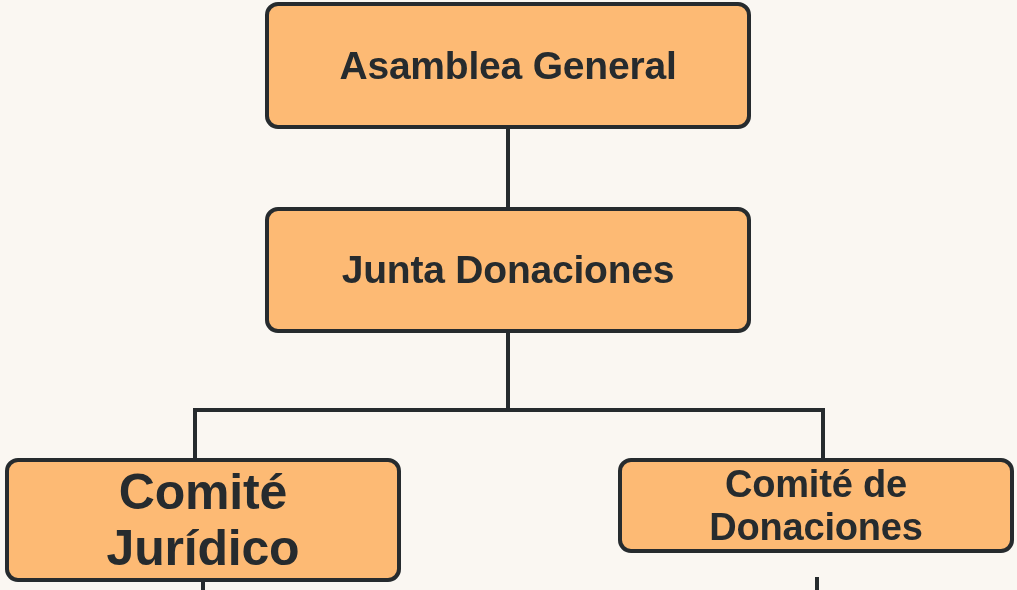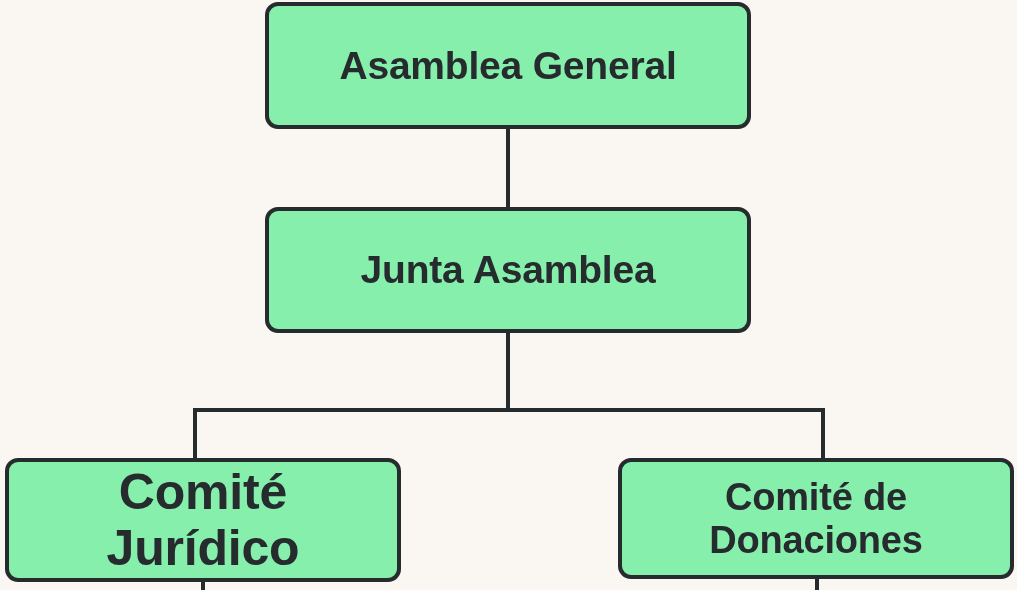--- a/index.html
+++ b/index.html
@@ -26,21 +26,21 @@
     left: 0;
     top: 0;
     width: 1017px;
     height: 590px;
     pointer-events: none;
   }
   
   .node {
     position: absolute;
     box-sizing: border-box;
-    background: #86efac;
+    background: #fdba74;
     border: 4px solid #262b2e;
     border-radius: 13px;
     display: flex;
     align-items: center;
     justify-content: center;
     text-align: center;
   }
   .node-label {
     color: #262b2e;
     font-weight: bold;
@@ -63,21 +63,21 @@
   #node-junta-directiva .node-label { font-size: 39px; }
 
   #node-comite-juridico {
     left: 5px;    top: 458px;
     width: 396px; height: 124px;
   }
   #node-comite-juridico .node-label { font-size: 50px; }
 
   #node-comite-donaciones {
     left: 618px;  top: 458px;
-    width: 396px; height: 121px;
+    width: 396px; height: 95px;
   }
   #node-comite-donaciones .node-label { font-size: 38px; }
 </style>
 </head>
 <body>
 
 <div id="org-chart">
 
   <svg class="connectors" viewBox="0 0 1017 590" width="1017" height="590" xmlns="http://www.w3.org/2000/svg">
     <g stroke="#262b2e" stroke-width="4" fill="none" stroke-linecap="butt">
@@ -95,21 +95,21 @@
       <path d="M 203 580 L 203 590"></path>
       <path d="M 817 577 L 817 590"></path>
     </g>
   </svg>
 
   <div class="node" id="node-asamblea-general">
     <span class="node-label">Asamblea General</span>
   </div>
 
   <div class="node" id="node-junta-directiva">
-    <span class="node-label">Junta Asamblea</span>
+    <span class="node-label">Junta Donaciones</span>
   </div>
 
   <div class="node" id="node-comite-juridico">
     <span class="node-label">Comité Jurídico</span>
   </div>
 
   <div class="node" id="node-comite-donaciones">
     <span class="node-label">Comité de
 Donaciones</span>
   </div>

